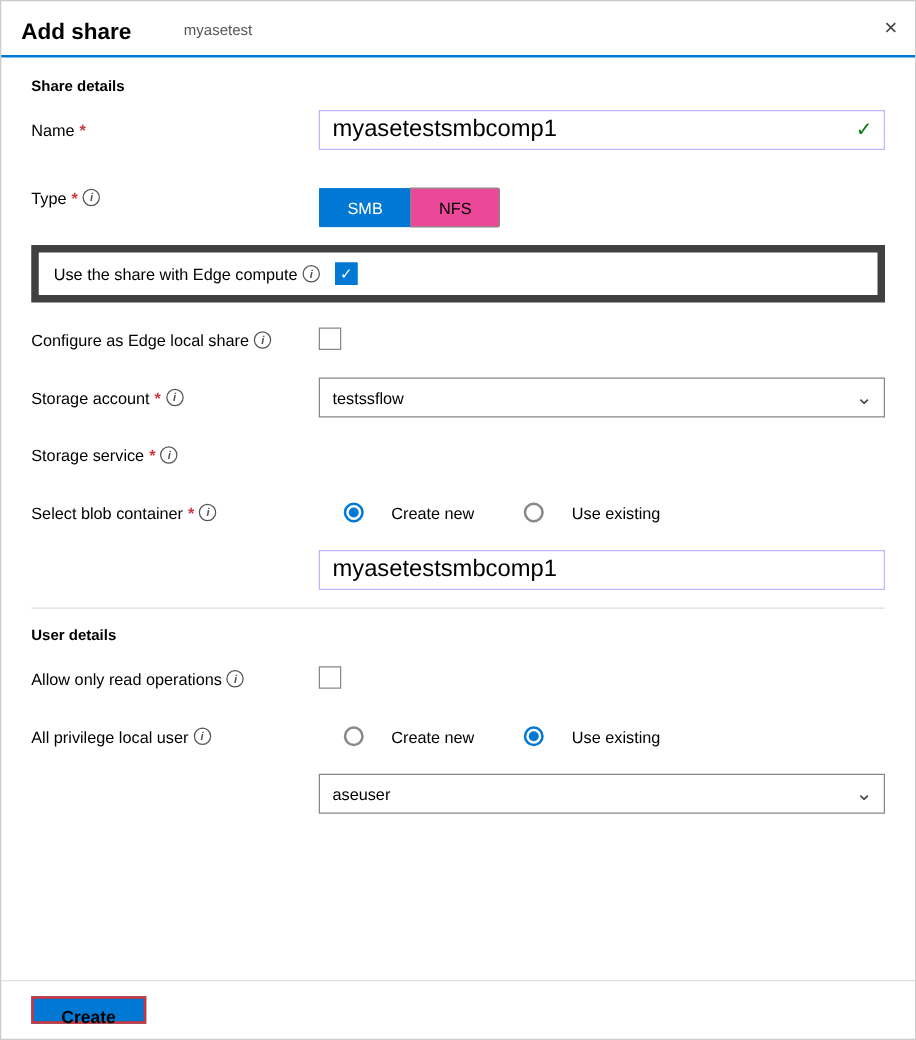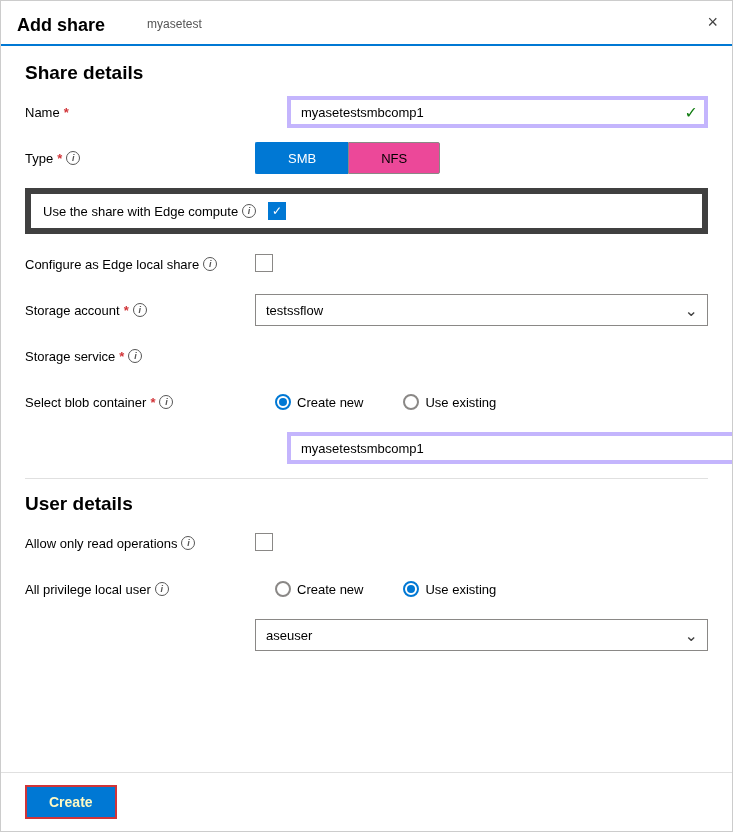--- a/index.html
+++ b/index.html
@@ -51,21 +51,21 @@
       color: #444;
       line-height: 1;
     }
     .dialog-body {
       padding: 16px 24px;
       flex: 1;
       overflow-y: auto;
     }
     .section-title {
       font-weight: 600;
-      font-size: 19px;
+      font-size: 12px;
       margin-bottom: 12px;
       color: #000;
     }
     .form-row {
       display: flex;
       align-items: center;
       margin-bottom: 14px;
       min-height: 32px;
     }
     .form-label {
@@ -94,27 +94,26 @@
       font-style: italic;
       font-weight: bold;
       cursor: pointer;
       flex-shrink: 0;
     }
     .form-control {
       flex: 1;
     }
     .text-input {
       width: 100%;
-      border: 4px solid #c4b5fd;
+      border: 1px solid #c4b5fd;
       padding: 5px 10px;
-      font-size: 13px;
+      font-size: 19px;
       height: 32px;
       outline: none;
       color: #000;
-      margin-left: 32px;
     }
     .input-with-check {
       position: relative;
       display: flex;
       align-items: center;
     }
     .input-with-check .text-input {
       padding-right: 32px;
     }
     .check-mark {
@@ -123,26 +122,27 @@
       color: #107c10;
       font-size: 16px;
     }
     .toggle-group {
       display: flex;
       align-items: center;
       gap: 0;
     }
     .toggle-btn {
       border: 1px solid #8a8886;
-      padding: 5px 32px;
+      padding: 5px 22px;
       font-size: 13px;
       cursor: pointer;
       height: 32px;
       display: flex;
       align-items: center;
+      margin-top: 16px;
     }
     .toggle-btn.active {
       background: #0078d4;
       color: #fff;
       border-color: #0078d4;
     }
     .toggle-btn.inactive {
       background: #ec4899;
       color: #000;
     }
@@ -215,21 +215,21 @@
       border-width: 2px !important;
     }
     .radio-group {
       display: flex;
       align-items: center;
       gap: 20px;
     }
     .radio-item {
       display: flex;
       align-items: center;
-      gap: 6px;
+      gap: 22px;
       cursor: pointer;
       padding-left: 20px;
     }
     .radio-circle {
       width: 16px;
       height: 16px;
       border-radius: 50%;
       border: 2px solid #8a8886;
       display: flex;
       align-items: center;
@@ -258,27 +258,27 @@
       margin-bottom: 12px;
     }
     .dialog-footer {
       padding: 12px 24px;
       border-top: 1px solid #e0e0e0;
       display: flex;
       align-items: center;
     }
     .create-btn {
       background: #0078d4;
-      color: #fef9c3;
+      color: #000000;
       border: 2px solid #d13438;
       padding: 6px 22px;
       font-size: 14px;
       font-weight: 600;
       cursor: pointer;
-      height: 34px;
+      height: 22px;
     }
     .divider {
       border: none;
       border-top: 1px solid #e0e0e0;
       margin: 6px 0 14px 0;
     }
   </style>
 </head>
 <body>
 

